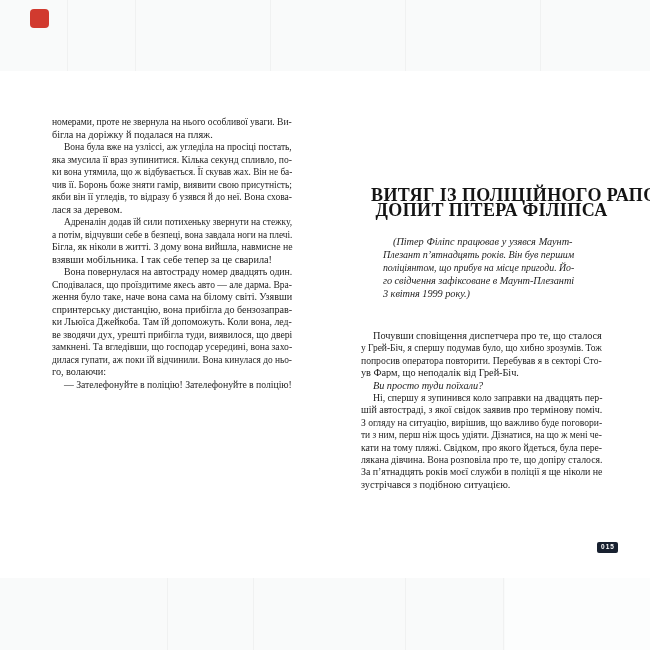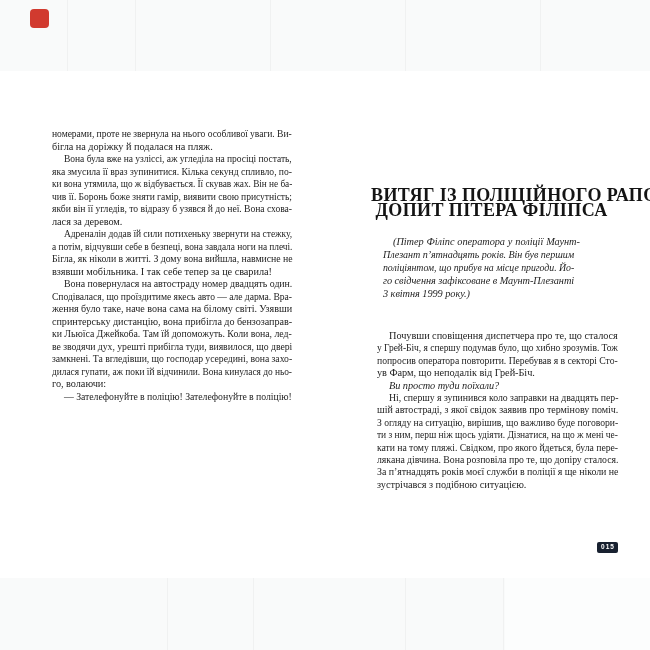--- a/index.html
+++ b/index.html
@@ -14,25 +14,25 @@
               background:var(--red,#d13a2f);}
   .page-badge{position:absolute;left:597px;top:542px;width:21px;height:11px;border-radius:2px;
               background:var(--badgebg,#182130);color:var(--badgefg,#ffffff);
               font-family:"Liberation Sans","DejaVu Sans",sans-serif;font-size:6.5px;font-weight:bold;
               letter-spacing:1px;display:flex;align-items:center;justify-content:center;line-height:1;
               padding-left:1px;box-sizing:border-box;}
   .spread{position:absolute;left:0;top:71px;width:650px;height:507px;background:var(--page,#ffffff);}
 
   
   .textcol{position:absolute;font-size:10.3px;letter-spacing:-0.05px;}
-  .col-left{left:52px;top:128px;width:240px;line-height:12.5px;}
+  .col-left{left:52px;top:116px;width:240px;line-height:12.5px;}
   .col-head{left:371px;top:188px;width:241px;line-height:15px;font-size:18px;font-weight:bold;
             letter-spacing:0.4px;color:#141414;}
   .col-intro{left:383px;top:235px;width:191px;line-height:13px;font-style:italic;}
-  .col-rbody{left:377px;top:330px;width:241px;line-height:12.4px;}
+  .col-rbody{left:361px;top:330px;width:241px;line-height:12.4px;}
 
   .line{position:relative;}
   .line > span{display:inline-block;white-space:nowrap;transform-origin:left center;}
   .line.ind{padding-left:12px;}
   .col-intro .line.ind{padding-left:10px;}
   .line.center{text-align:center;}
   .line.center > span{transform-origin:center center;}
   .line.it{font-style:italic;}
   .line.gap{}
 </style>
@@ -83,21 +83,21 @@
       <div class="line"><span style="word-spacing: 0px; transform: none;">го, волаючи:</span></div>
       <div class="line ind"><span style="word-spacing: 0px; transform: scaleX(0.95);">— Зателефонуйте в поліцію! Зателефонуйте в поліцію!</span></div>
     </div>
 
   <div class="textcol col-head">
     <div class="line center"><span style="word-spacing: 0px; transform: none;">ВИТЯГ ІЗ ПОЛІЦІЙНОГО РАПОРТУ</span></div>
     <div class="line center"><span style="word-spacing: 0px; transform: none;">ДОПИТ ПІТЕРА ФІЛІПСА</span></div>
   </div>
 
   <div class="textcol col-intro" id="intro-lines">
-      <div class="line ind j"><span style="word-spacing: 0.4px; transform: none;">(Пітер Філіпс оператора у поліції Маунт-</span></div>
+      <div class="line ind j"><span style="word-spacing: 0.4px; transform: none;">(Пітер Філіпс працював у узявся Маунт-</span></div>
       <div class="line j"><span style="word-spacing: 0px; transform: scaleX(0.9795);">Плезант п’ятнадцять років. Він був першим</span></div>
       <div class="line j"><span style="word-spacing: 0px; transform: scaleX(0.955);">поліціянтом, що прибув на місце пригоди. Йо-</span></div>
       <div class="line j"><span style="word-spacing: 0px; transform: none;">го свідчення зафіксоване в Маунт-Плезанті</span></div>
       <div class="line"><span style="word-spacing: 0px; transform: none;">3 квітня 1999 року.)</span></div>
     </div>
 
   <div class="textcol col-rbody" id="right-lines">
       <div class="line ind j"><span style="word-spacing: 0px; transform: none;">Почувши сповіщення диспетчера про те, що сталося</span></div>
       <div class="line j"><span style="word-spacing: 0px; transform: scaleX(0.9269);">у Грей-Біч, я спершу подумав було, що хибно зрозумів. Тож</span></div>
       <div class="line j"><span style="word-spacing: 0px; transform: scaleX(0.9414);">попросив оператора повторити. Перебував я в секторі Сто-</span></div>

